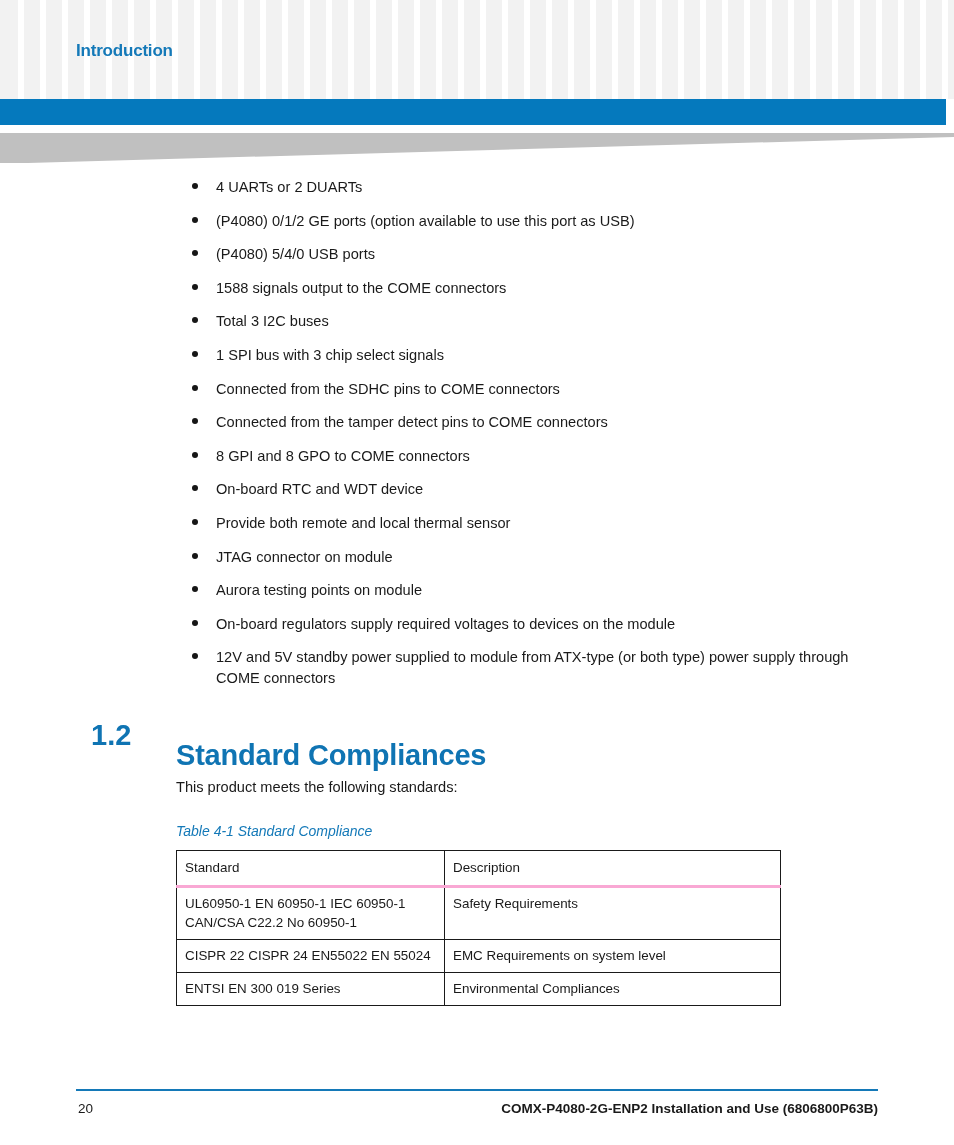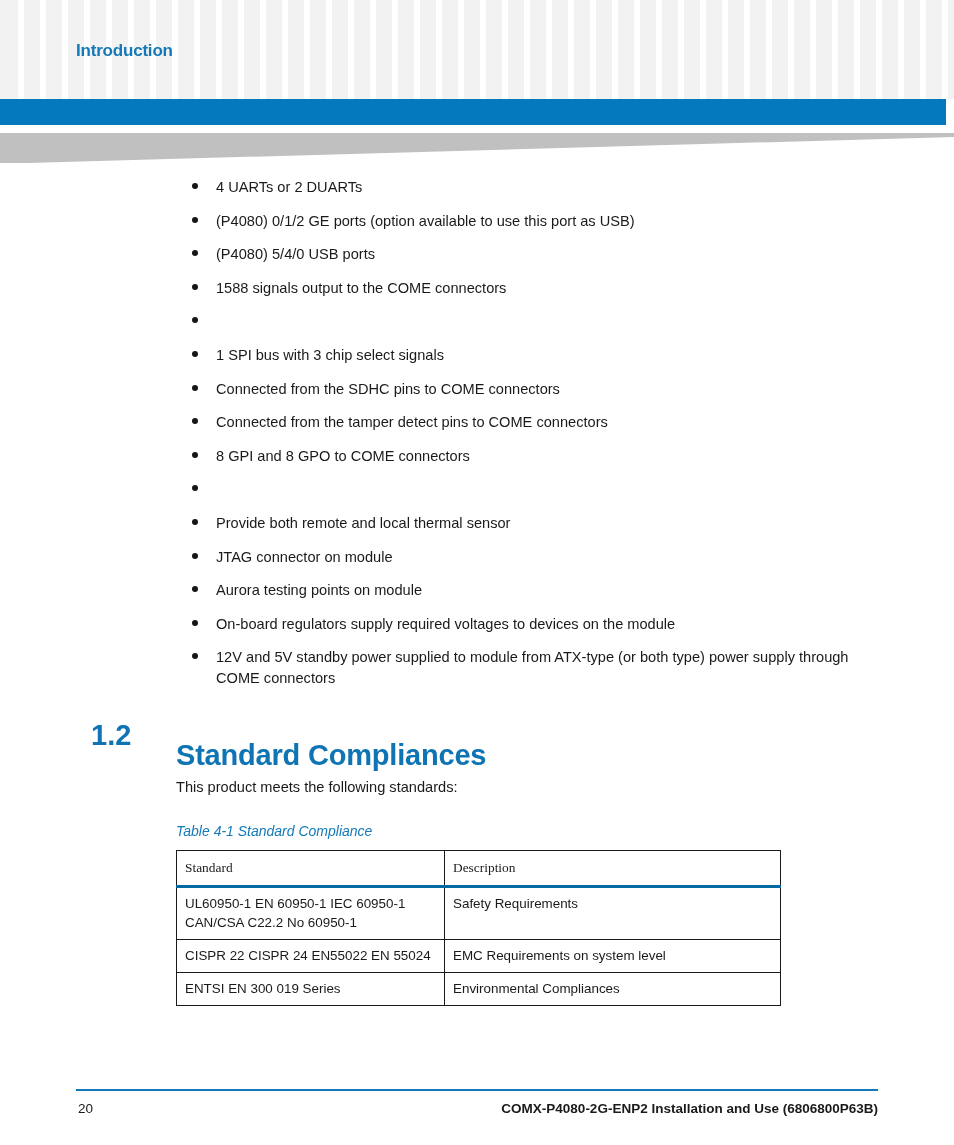--- a/index.html
+++ b/index.html
@@ -174,24 +174,23 @@
     border: 1px solid #1a1a1a;
     padding: 6px 8px 7px 8px;
     font-size: 13.4px;
     line-height: 19px;
     text-align: left;
     vertical-align: top;
     font-weight: normal;
     color: #1a1a1a;
   }
   table.compliance-table thead th {
-    border-bottom: 3px solid #0369a1;
+    border-bottom: 3px solid #f9a8d4;
     padding-top: 7px;
     padding-bottom: 8px;
-    font-family: Liberation Serif, serif;
   }
 
   
   .page-footer {
     position: absolute;
     left: 0;
     top: 1089px;
     width: 954px;
     height: 72px;
   }
@@ -250,39 +249,41 @@
     <li>
       <span class="bullet"></span>
       <span class="li-text">(P4080) 5/4/0 USB ports</span>
     </li>
     <li>
       <span class="bullet"></span>
       <span class="li-text">1588 signals output to the COME connectors</span>
     </li>
     <li>
       <span class="bullet"></span>
+      <span class="li-text">Total 3 I2C buses</span>
     </li>
     <li>
       <span class="bullet"></span>
       <span class="li-text">1 SPI bus with 3 chip select signals</span>
     </li>
     <li>
       <span class="bullet"></span>
       <span class="li-text">Connected from the SDHC pins to COME connectors</span>
     </li>
     <li>
       <span class="bullet"></span>
       <span class="li-text">Connected from the tamper detect pins to COME connectors</span>
     </li>
     <li>
       <span class="bullet"></span>
       <span class="li-text">8 GPI and 8 GPO to COME connectors</span>
     </li>
     <li>
       <span class="bullet"></span>
+      <span class="li-text">On-board RTC and WDT device</span>
     </li>
     <li>
       <span class="bullet"></span>
       <span class="li-text">Provide both remote and local thermal sensor</span>
     </li>
     <li>
       <span class="bullet"></span>
       <span class="li-text">JTAG connector on module</span>
     </li>
     <li>

